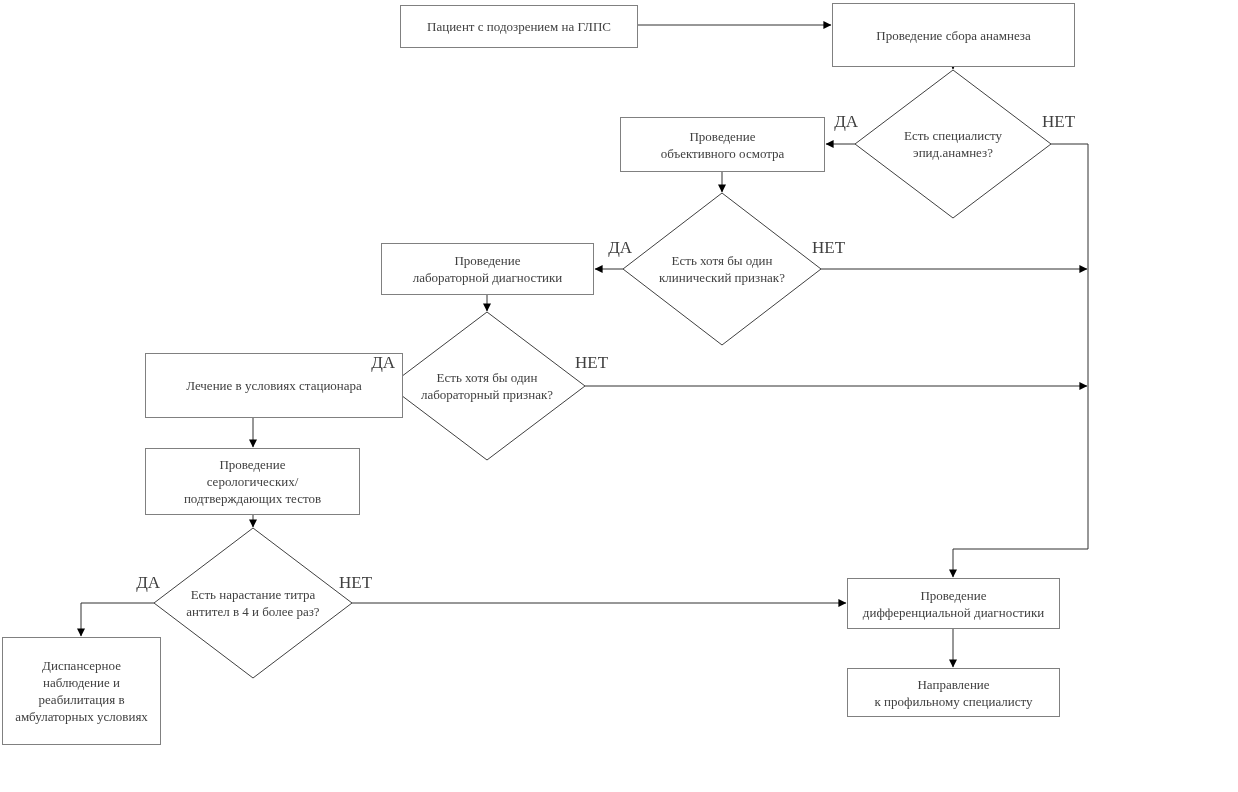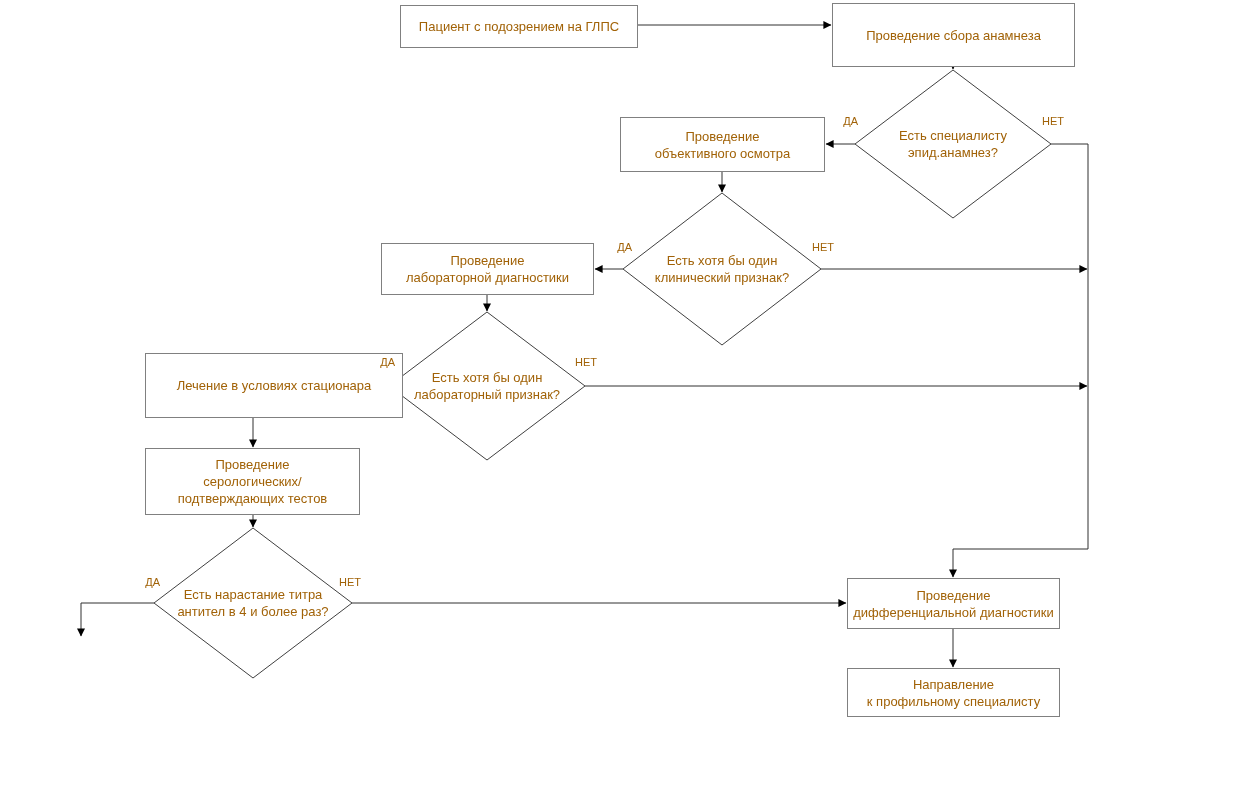--- a/index.html
+++ b/index.html
@@ -1,22 +1,22 @@
 <!DOCTYPE html>
 <html><head>
 <meta charset="utf-8">
 <style>
   html, body { margin: 0; padding: 0; background: #ffffff; }
   .canvas {
     position: relative;
     width: 1238px;
     height: 792px;
     background: #ffffff;
-    font-family: Liberation Sans, sans-serif;
-    color: #a16207;
+    font-family: Liberation Serif, serif;
+    color: #404040;
     overflow: hidden;
   }
   .wires {
     position: absolute;
     left: 0; top: 0;
     width: 1238px; height: 792px;
   }
   .node {
     position: absolute;
     display: flex;
@@ -30,21 +30,21 @@
   }
   .box {
     background: #ffffff;
     border: 1px solid #808080;
   }
   .diamond-text {
     background: transparent;
   }
   .branch-label {
     position: absolute;
-    font-size: 11px;
+    font-size: 17px;
     line-height: 13px;
     white-space: nowrap;
   }
   .branch-label.right-align { text-align: right; }
 </style>
 </head>
 <body>
 
 <div class="canvas">
 
@@ -86,20 +86,24 @@
 
   <div class="node box" style="left:381px; top:243px; width:213px; height:52px;">Проведение
 лабораторной диагностики</div>
 
   <div class="node box" style="left:145px; top:353px; width:258px; height:65px;">Лечение в условиях стационара</div>
 
   <div class="node box" style="left:145px; top:448px; width:215px; height:67px;">Проведение
 серологических/
 подтверждающих тестов</div>
 
+  <div class="node box" style="left:2px; top:637px; width:159px; height:108px;">Диспансерное
+наблюдение и
+реабилитация в
+амбулаторных условиях</div>
 
   <div class="node box" style="left:847px; top:578px; width:213px; height:51px;">Проведение
 дифференциальной диагностики</div>
 
   <div class="node box" style="left:847px; top:668px; width:213px; height:49px;text-align:center;">Направление
 к профильному специалисту</div>
 
   <div class="node diamond-text" style="left:855px; top:70px; width:196px; height:148px;">Есть специалисту
 эпид.анамнез?</div>
 

